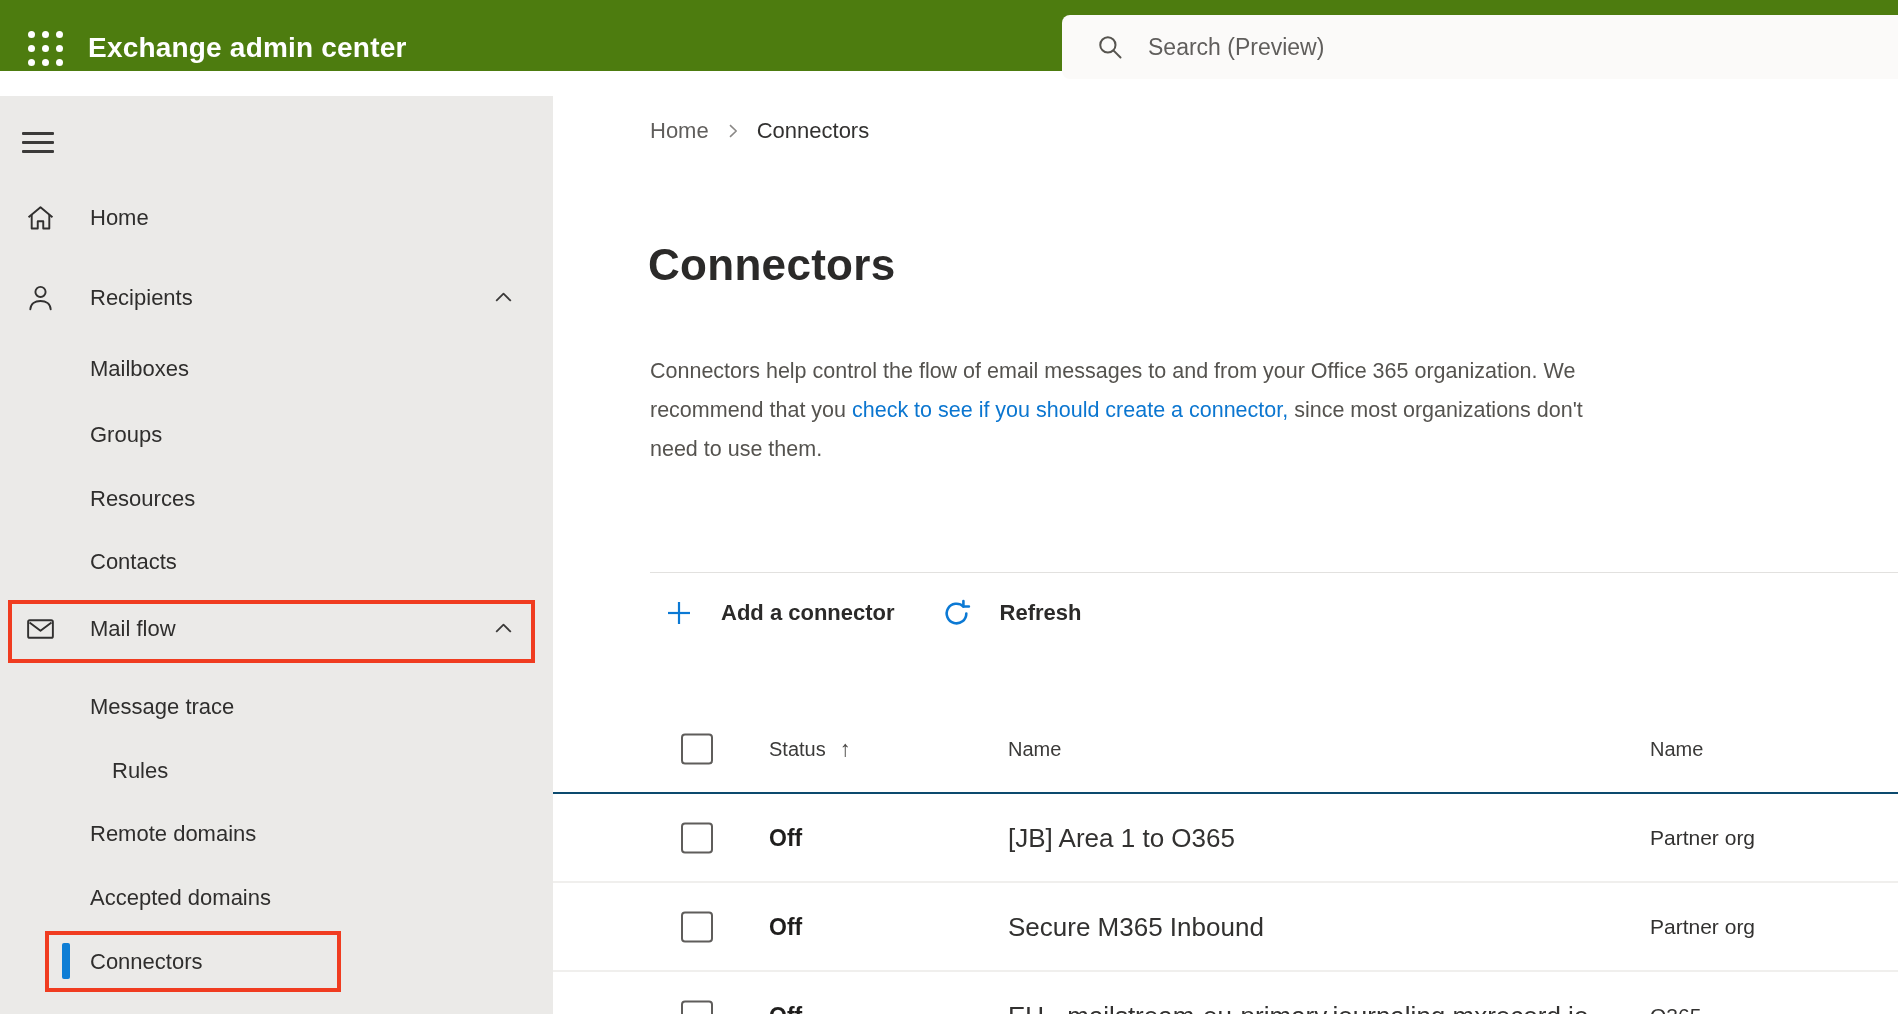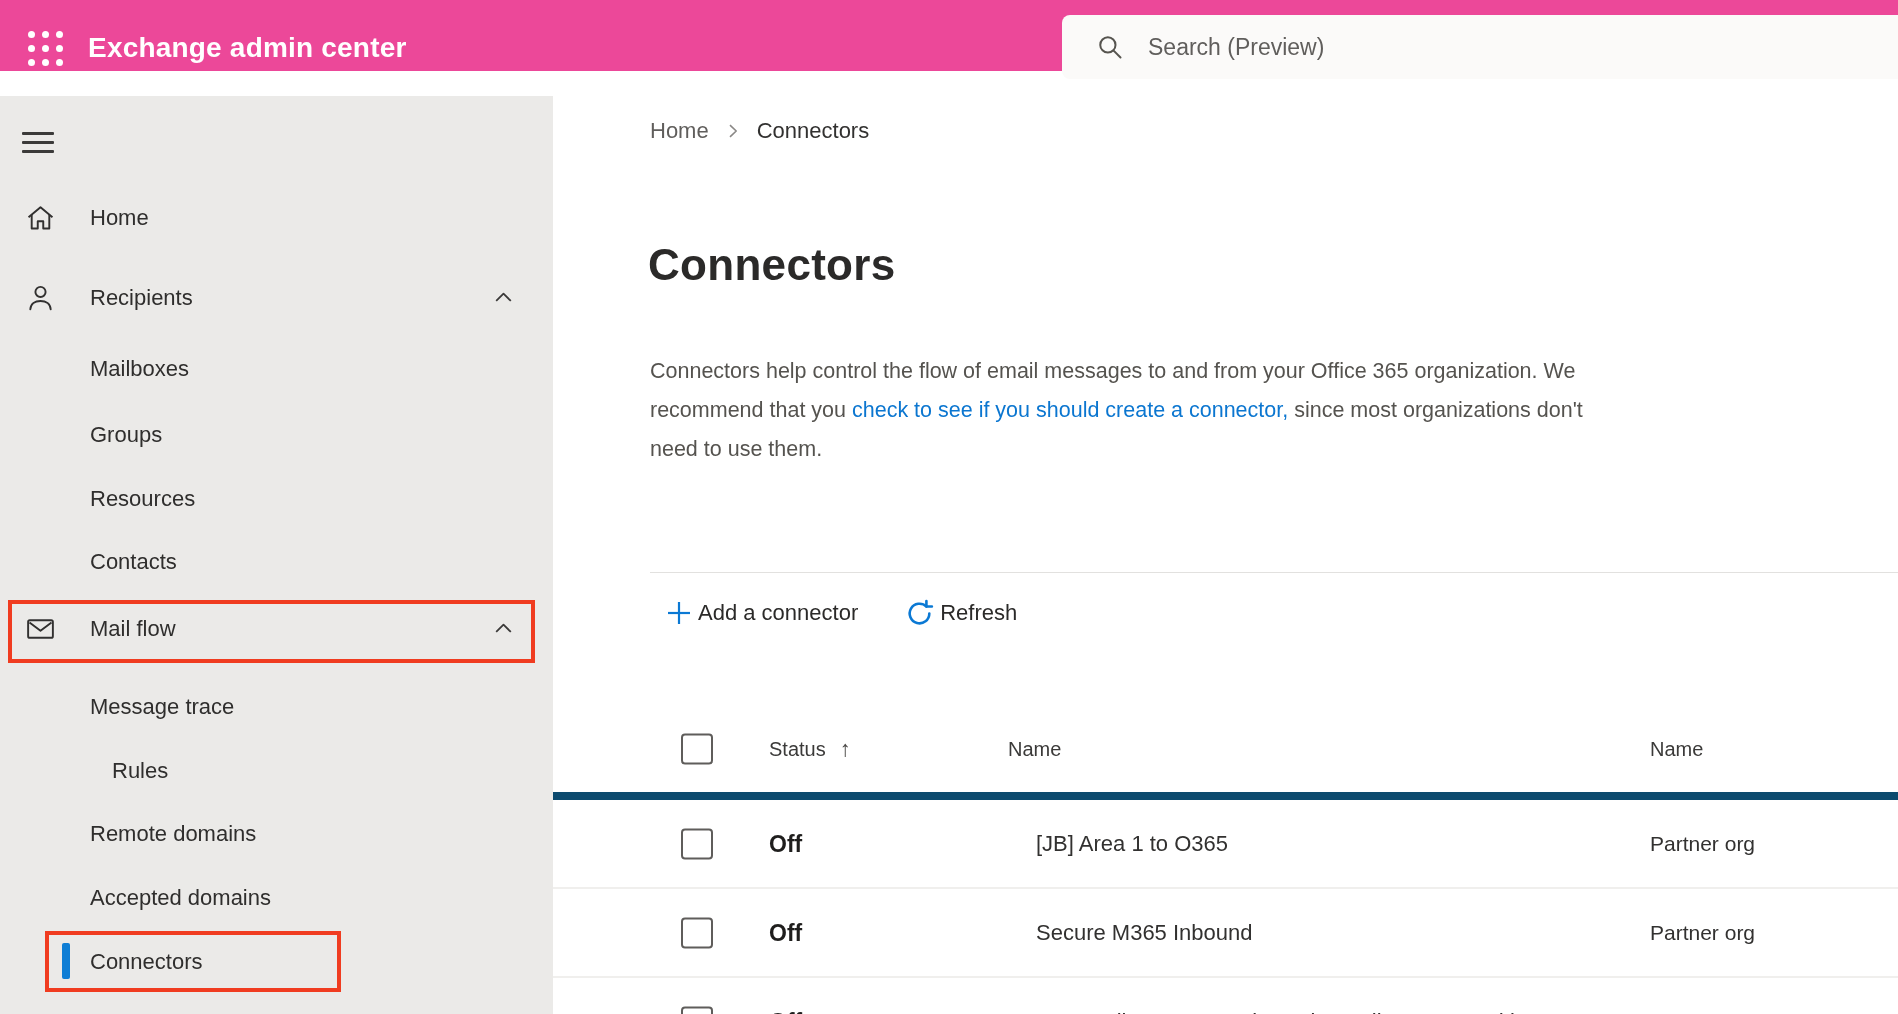--- a/index.html
+++ b/index.html
@@ -1,20 +1,20 @@
 <!DOCTYPE html>
 <html><head>
 <meta charset="utf-8">
 <style>
   html,body{margin:0;padding:0;background:#fff;}
   .app{position:relative;width:1898px;height:1014px;overflow:hidden;background:#fff;
        font-family:"Liberation Sans",sans-serif;-webkit-font-smoothing:antialiased;}
 
   
-  .topbar{position:absolute;left:0;top:0;right:0;height:71px;background:#ec4899;}
+  .topbar{position:absolute;left:0;top:0;right:0;height:71px;background:#4d7c0f;}
   .waffle{position:absolute;left:12px;top:0;width:66px;height:96px;display:flex;align-items:center;justify-content:center;cursor:pointer;}
   .waffle-grid{display:grid;grid-template-columns:repeat(3,7px);grid-template-rows:repeat(3,7px);gap:7px;}
   .waffle-grid b{width:7px;height:7px;border-radius:50%;background:#fff;}
   .app-title{position:absolute;left:88px;top:0;height:96px;display:flex;align-items:center;
              color:#fff;font-size:28px;font-weight:700;letter-spacing:.2px;}
   .searchbox{position:absolute;left:1062px;top:15px;right:0;height:64px;background:#fbfaf9;
              border-radius:8px 0 0 8px;display:flex;align-items:center;padding-left:33px;}
   .searchbox svg{flex:0 0 auto;}
   .searchbox input{border:none;outline:none;background:transparent;font-family:inherit;
                    font-size:23px;color:#3b3a39;width:700px;margin-left:21px;}
@@ -42,36 +42,36 @@
   
   .main{position:absolute;left:553px;top:96px;right:0;bottom:0;background:#fff;}
   .breadcrumb{position:absolute;left:97px;top:20px;height:30px;display:flex;align-items:center;gap:14px;font-size:22px;}
   .crumb-home{color:#605e5c;cursor:pointer;}
   .crumb-current{color:#323130;}
   .page-title{position:absolute;left:95px;top:144px;font-size:44px;font-weight:700;color:#2b2a29;letter-spacing:.3px;}
   .desc{position:absolute;left:97px;top:256px;font-size:21.5px;line-height:39px;color:#55534f;}
   .desc .dlink{color:#0b76d0;cursor:pointer;}
   .divider{position:absolute;left:97px;right:0;top:476px;height:1px;background:#e2e1df;}
   .toolbar{position:absolute;left:112px;top:490px;height:54px;display:flex;align-items:center;gap:46px;}
-  .tb-btn{display:flex;align-items:center;gap:5px;font-size:22px;font-weight:400;color:#2b2a29;cursor:pointer;white-space:nowrap;}
+  .tb-btn{display:flex;align-items:center;gap:28px;font-size:22px;font-weight:700;color:#2b2a29;cursor:pointer;white-space:nowrap;}
 
   
   .table{position:absolute;left:0;right:0;top:610px;}
-  .thead{position:relative;height:86px;border-bottom:8px solid #0c4a6e;}
+  .thead{position:relative;height:86px;border-bottom:2px solid #0c4a6e;}
   .trow{position:relative;height:87px;border-bottom:2px solid #f0efed;cursor:pointer;}
   .trow:last-child{border-bottom:none;}
   .cell{position:absolute;top:50%;transform:translateY(-50%);white-space:nowrap;}
   .c-check{left:128px;width:32px;height:31px;border:2px solid #5f5d5b;border-radius:4px;
            background:#fff;box-sizing:border-box;cursor:pointer;}
   .h-status{left:216px;font-size:20px;color:#3b3a39;display:flex;align-items:center;}
   .sort-arrow{margin-left:14px;font-size:22px;color:#4c4a48;font-weight:400;}
   .h-name{left:455px;font-size:20px;color:#3b3a39;cursor:pointer;}
   .h-from{left:1097px;font-size:20px;color:#3b3a39;cursor:pointer;}
   .r-status{left:216px;font-size:23px;font-weight:700;color:#1f1e1d;}
-  .r-name{left:455px;font-size:22px;color:#323130;margin-left:28px;}
+  .r-name{left:455px;font-size:26px;color:#323130;}
   .r-from{left:1097px;font-size:21px;color:#323130;}
 </style>
 </head>
 <body>
 
 <div class="app">
 
   <div class="topbar">
     <div class="waffle">
       <div class="waffle-grid">

